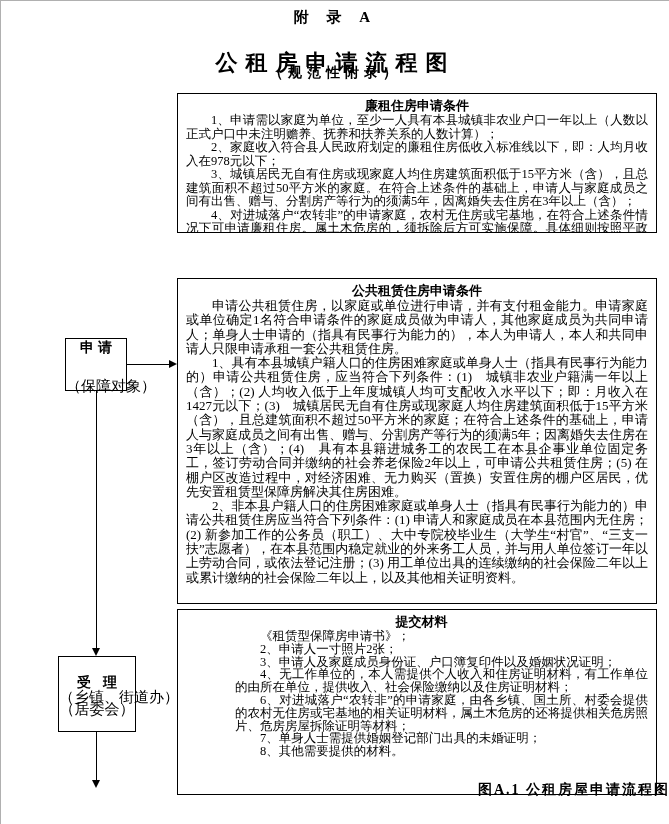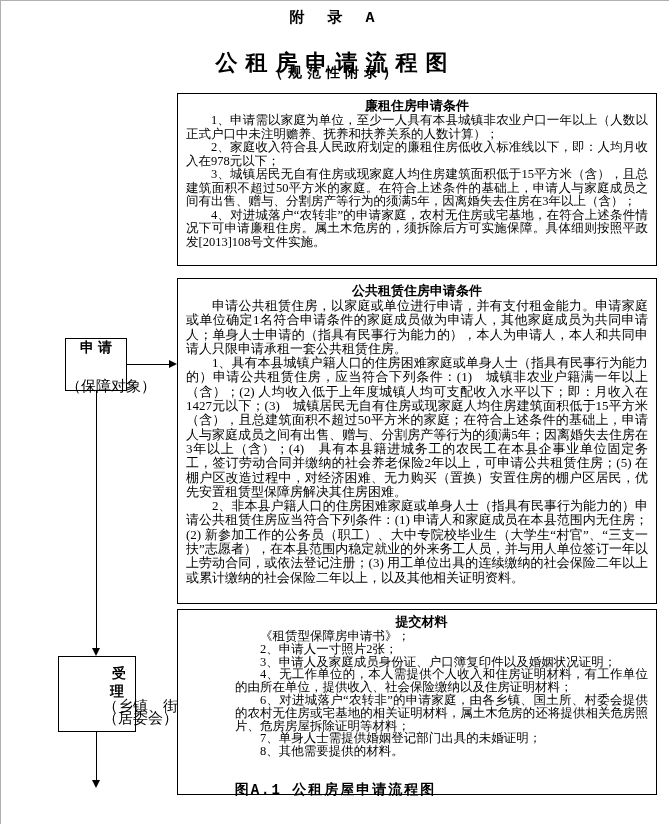--- a/index.html
+++ b/index.html
@@ -1,35 +1,35 @@
 <!DOCTYPE html>
 <html><head>
 <meta charset="utf-8">
 <style>
   html,body{margin:0;padding:0;background:#9e9e9e;}
   .page{position:relative;width:669px;height:824px;margin:0 auto;background:#ffffff;border:1px solid #b0b0b0;font-family:"Liberation Serif",serif;color:#000;overflow:hidden;}
   .center{position:absolute;left:0;right:0;text-align:center;}
-  .appendix{top:7px;font-size:15px;font-weight:bold;letter-spacing:7px;font-family:Liberation Mono, monospace;}
+  .appendix{top:7px;font-size:15px;font-weight:bold;letter-spacing:7px;font-family:Liberation Serif, serif;}
   .appendix-type{top:28px;font-size:14px;font-weight:bold;letter-spacing:5px;font-family:"Liberation Sans",sans-serif;margin-top:35px;}
   .doc-title{top:47px;font-size:22px;font-weight:bold;letter-spacing:8px;font-family:"Liberation Sans",sans-serif;}
-  .caption{top:780px;font-size:14px;font-weight:bold;letter-spacing:2px;font-family:Liberation Mono, monospace;}
+  .caption{top:780px;font-size:14px;font-weight:bold;letter-spacing:2px;font-family:Liberation Serif, serif;text-align:right;}
 
   .cond-box{position:absolute;left:176px;width:480px;border:1px solid #000;background:#fff;padding:3px 8px;overflow:hidden;box-sizing:border-box;}
-  .box1{top:92px;height:173px;}
+  .box1{top:92px;height:140px;}
   .box2{top:277px;height:326px;}
   .box3{top:608px;height:186px;padding-left:17px;}
   .box-title{text-align:center;font-weight:bold;font-size:13px;line-height:17px;font-family:"Liberation Sans",sans-serif;}
   .cond-box p{margin:0;text-indent:2em;text-align:justify;}
   .box1 p{font-size:12.5px;line-height:13.5px;}
   .box2 p{font-size:13px;line-height:14.3px;}
   .box3 p{font-size:12.5px;line-height:12.8px;margin-left:40px;}
 
   .flow-box{position:absolute;border:1px solid #000;background:#fff;text-align:center;box-sizing:border-box;display:flex;flex-direction:column;justify-content:center;}
   .apply-box{left:64px;top:337px;width:62px;height:53px;gap:24px;}
-  .accept-box{left:57px;top:655px;width:78px;height:76px;padding-left:44px;}
+  .accept-box{left:57px;top:655px;width:78px;height:76px;}
   .flow-main{font-size:14px;font-weight:bold;letter-spacing:4px;text-indent:4px;font-family:"Liberation Sans",sans-serif;line-height:18px;}
   .flow-sub{font-size:15px;line-height:12px;white-space:nowrap;}
 
   .vline{position:absolute;left:95px;width:1px;background:#000;}
   .v1{top:390px;height:257px;}
   .v2{top:731px;height:48px;}
   .hline{position:absolute;top:363px;left:126px;width:42px;height:1px;background:#000;}
   .arr-down{position:absolute;left:91px;width:0;height:0;border-left:4px solid transparent;border-right:4px solid transparent;border-top:8px solid #000;}
   .a1{top:647px;}
   .a2{top:779px;}

